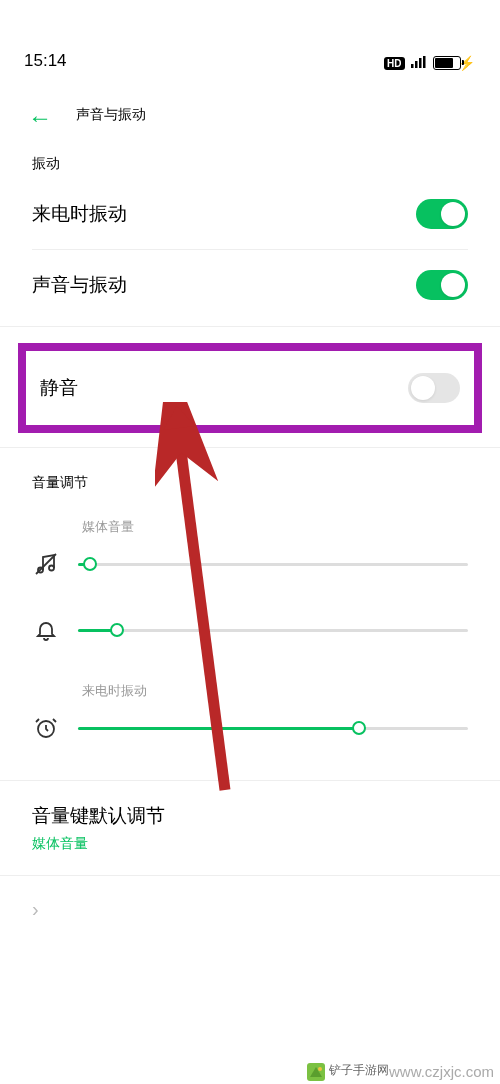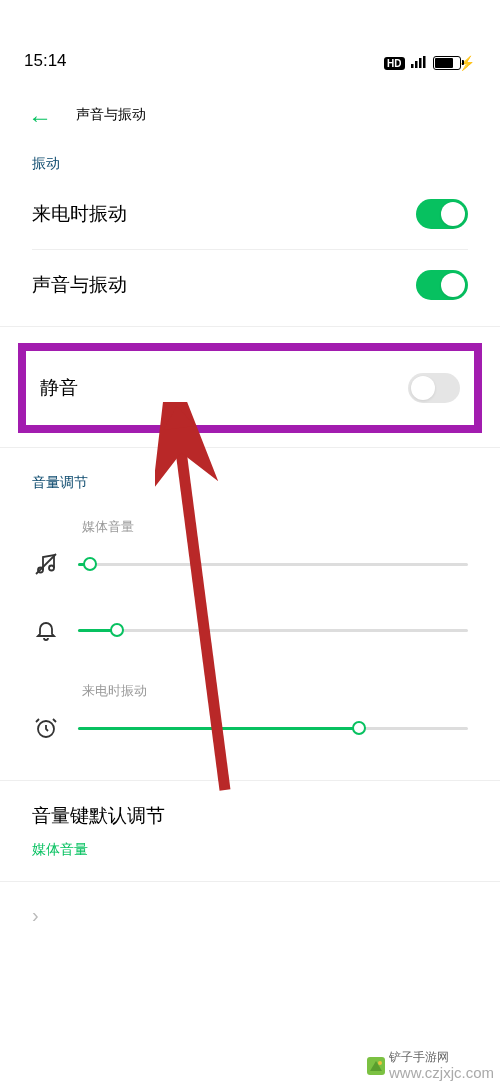--- a/index.html
+++ b/index.html
@@ -65,21 +65,21 @@
       gap: 24px;
     }
     .back-arrow {
       color: #07c160;
       font-size: 24px;
       font-weight: 300;
     }
     .title { font-size: 14px; color: #000; }
 
     .section-label {
-      color: #0c4a6e;
+      color: #000000;
       font-size: 14px;
       padding: 8px 32px 6px 32px;
     }
 
     .row {
       display: flex;
       justify-content: space-between;
       align-items: center;
       padding: 20px 32px;
       position: relative;
@@ -169,21 +169,21 @@
       top: 50%;
       transform: translate(-50%, -50%);
     }
 
     .link-row {
       padding: 22px 32px;
       display: flex;
       justify-content: space-between;
       align-items: center;
     }
-    .link-left { display: flex; flex-direction: column; gap: 12px; }
+    .link-left { display: flex; flex-direction: column; gap: 6px; }
     .link-title { font-size: 19px; color: #000; }
     .link-sub { font-size: 14px; color: #07c160; }
     .chevron { color: #bbb; font-size: 20px; }
 
     .annotation-arrow {
       position: absolute;
       left: 155px;
       top: 402px;
       pointer-events: none;
       z-index: 10;
@@ -340,17 +340,17 @@
   <path d="M8,28 L22,4 L40,24" fill="#b92828"></path>
 </svg>
 
 <div class="watermark">
   <span class="watermark-icon">
     <svg width="18" height="18" viewBox="0 0 18 18">
         <path d="M3 14 L9 4 L15 14 Z" fill="#5a9e2e"></path>
         <circle cx="13" cy="6" r="2" fill="#f0c040"></circle>
       </svg>
   </span>
-  <div style="display:flex;flex-direction:column;line-height:1.1;">
+  <div style="display:flex;flex-direction:row;line-height:1.1;">
     <span style="font-size:12px;color:#666;">铲子手游网</span>
     <span style="font-size:15px;color:#aaa;">www.czjxjc.com</span>
   </div>
 </div>
 
 </body></html>

